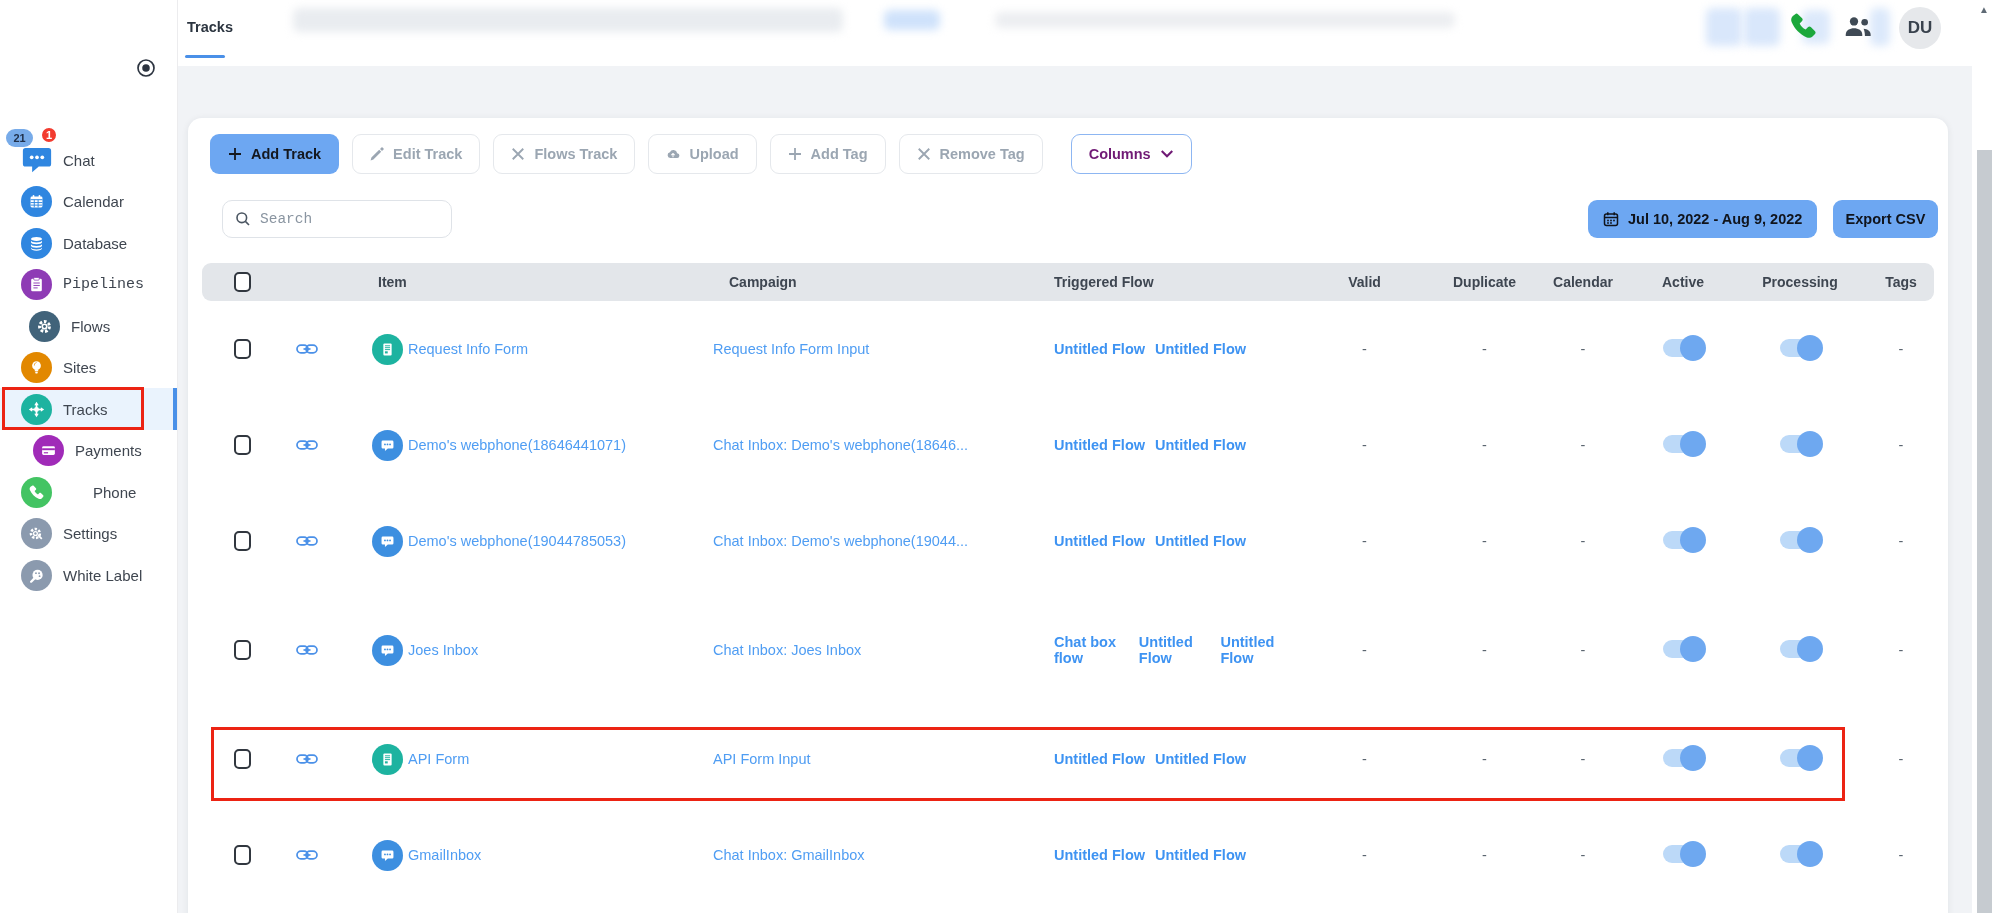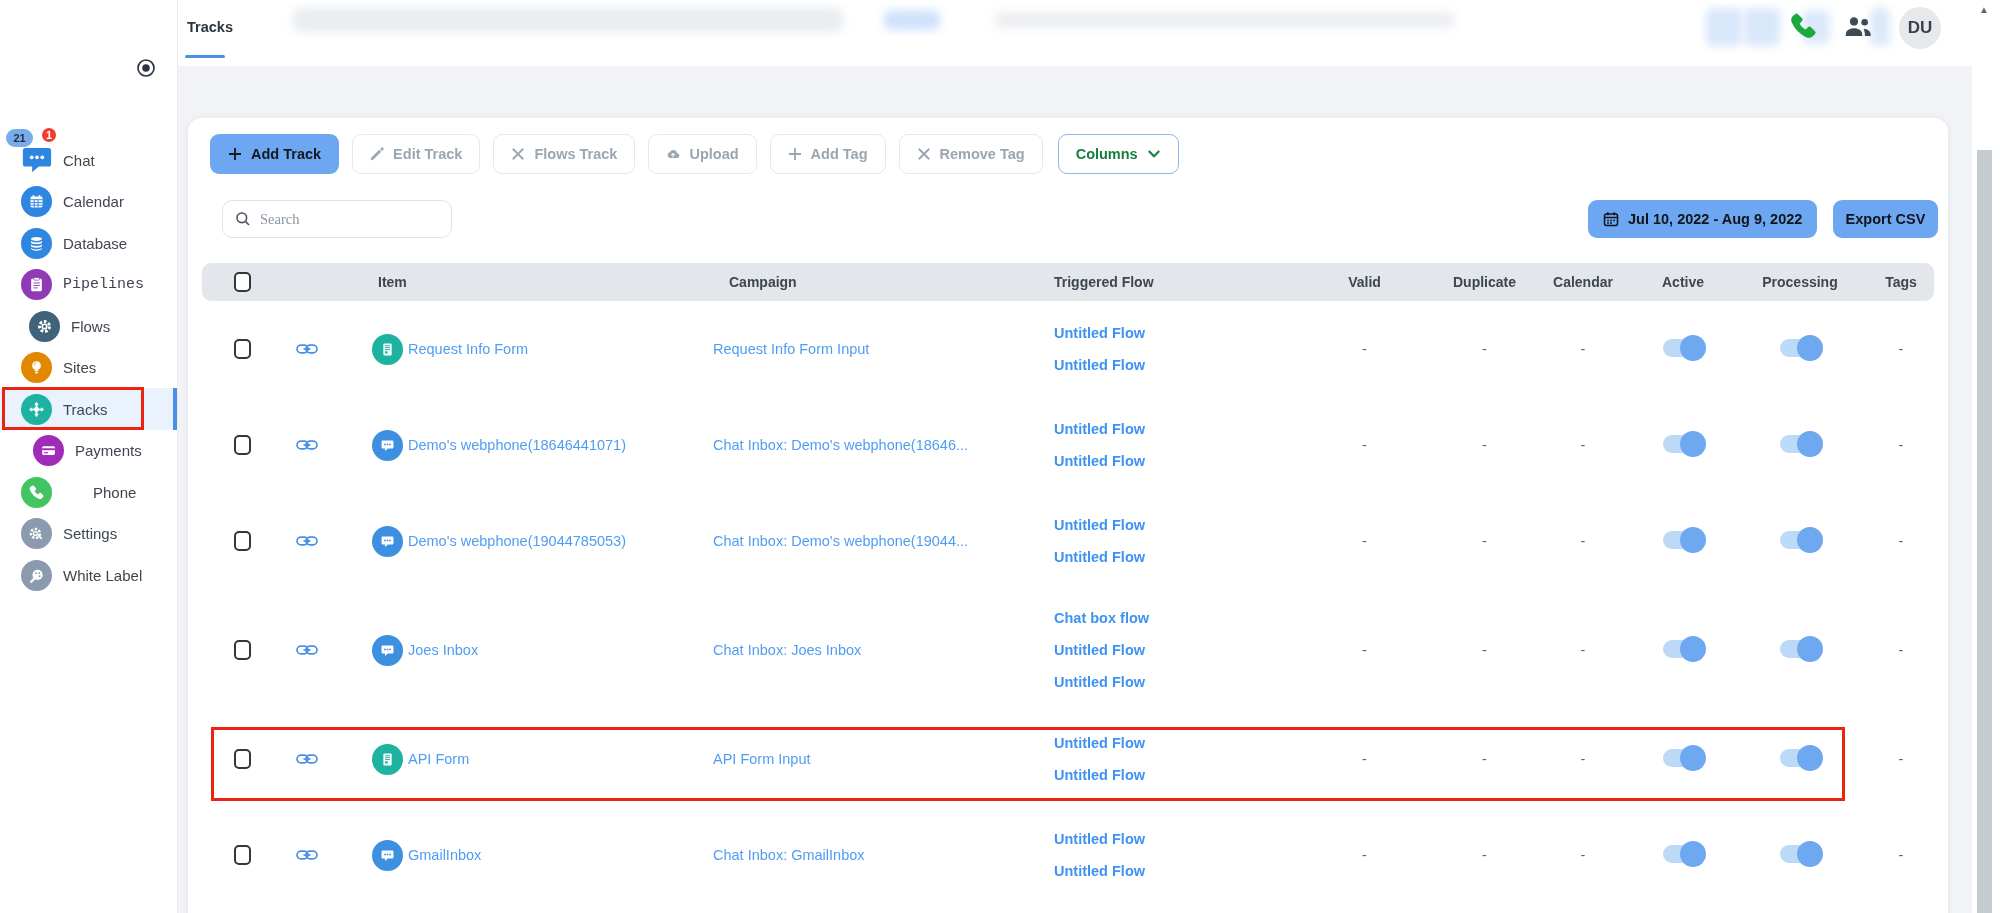--- a/index.html
+++ b/index.html
@@ -39,26 +39,26 @@
   
   .card{position:absolute;left:188px;top:118px;width:1760px;height:822px;background:#fff;border-radius:14px;
         box-shadow:0 1px 7px rgba(25,35,55,.08);z-index:3}
 
   .toolbar{position:absolute;left:22px;top:16px;display:flex;gap:13px;align-items:center}
   .btn{height:40px;border-radius:9px;display:flex;align-items:center;gap:9px;padding:0 17px;
        font-size:14.5px;font-weight:700;border:1px solid transparent;cursor:pointer;background:#fff;white-space:nowrap}
   .btn svg{width:14px;height:14px}
   .btn.primary{background:#6da7f2;color:#14181f}
   .btn.disabled{border-color:#e5e8ec;color:#9ba6b2}
-  .btn.outline{border-color:#8db6f2;color:#15803d;margin-left:2px}
+  .btn.outline{border-color:#8db6f2;color:#701a75;margin-left:15px}
 
   .search{position:absolute;left:34px;top:82px;width:230px;height:38px;border:1px solid #dfe3e8;border-radius:10px;
           display:flex;align-items:center;padding:0 12px;gap:9px;background:#fff}
   .search svg{width:16px;height:16px;flex:none}
-  .search input{border:none;outline:none;font-size:14.5px;color:#394250;width:100%;font-family:Liberation Serif, serif;background:transparent}
+  .search input{border:none;outline:none;font-size:14.5px;color:#394250;width:100%;font-family:Liberation Mono, monospace;background:transparent}
   .search input::placeholder{color:#8a95a1}
 
   .date-btn{position:absolute;left:1400px;top:82px;height:38px;padding:0 15px;background:#6da7f2;border-radius:9px;
             display:flex;align-items:center;gap:9px;font-size:14.5px;font-weight:700;color:#10141c;cursor:pointer}
   .date-btn svg{width:16px;height:16px}
   .export-btn{position:absolute;left:1645px;top:82px;width:105px;height:38px;background:#6da7f2;border-radius:9px;
               display:flex;align-items:center;justify-content:center;font-size:14.5px;font-weight:700;color:#10141c;cursor:pointer}
 
   
   .table{position:absolute;left:14px;top:145px;width:1732px}
@@ -71,21 +71,21 @@
   .cbx{width:17px;height:20px;border:2px solid #31373f;border-radius:5px;background:#fff;cursor:pointer;margin:0 auto;display:block}
   .trow{font-size:14.5px}
   .cell-center{text-align:center}
   .link-ic{display:flex;justify-content:center;cursor:pointer}
   .link-ic svg{width:22px;height:14px}
   .item-cell{display:flex;align-items:center;gap:5px;padding-left:40px}
   .item-icon{width:31px;height:31px;border-radius:50%;display:flex;align-items:center;justify-content:center;flex:none}
   .item-icon svg{width:17px;height:17px}
   .blue-link{color:#4f9df3;cursor:pointer;text-decoration:none}
   .camp-cell{padding-left:11px}
-  .flow-cell{display:flex;flex-direction:column;gap:16px;padding-left:12px}
+  .flow-cell{display:flex;flex-direction:row;gap:10px;padding-left:12px}
   .flow-link{color:#3e93f2;font-weight:700;cursor:pointer;width:max-content}
   .dash{color:#5b6570}
   .toggle{width:40px;height:18px;background:#bcd9f8;border-radius:9px;position:relative;display:inline-block;cursor:pointer}
   .toggle .knob{position:absolute;right:-3px;top:-4px;width:26px;height:26px;background:#6ea8f0;border-radius:50%}
 
   
   .ann{position:absolute;border:3px solid #ec2313;z-index:30;pointer-events:none}
   .ann-tracks{left:2px;top:387px;width:142px;height:43px}
   .ann-row{left:211px;top:727px;width:1634px;height:74px}
 </style>

